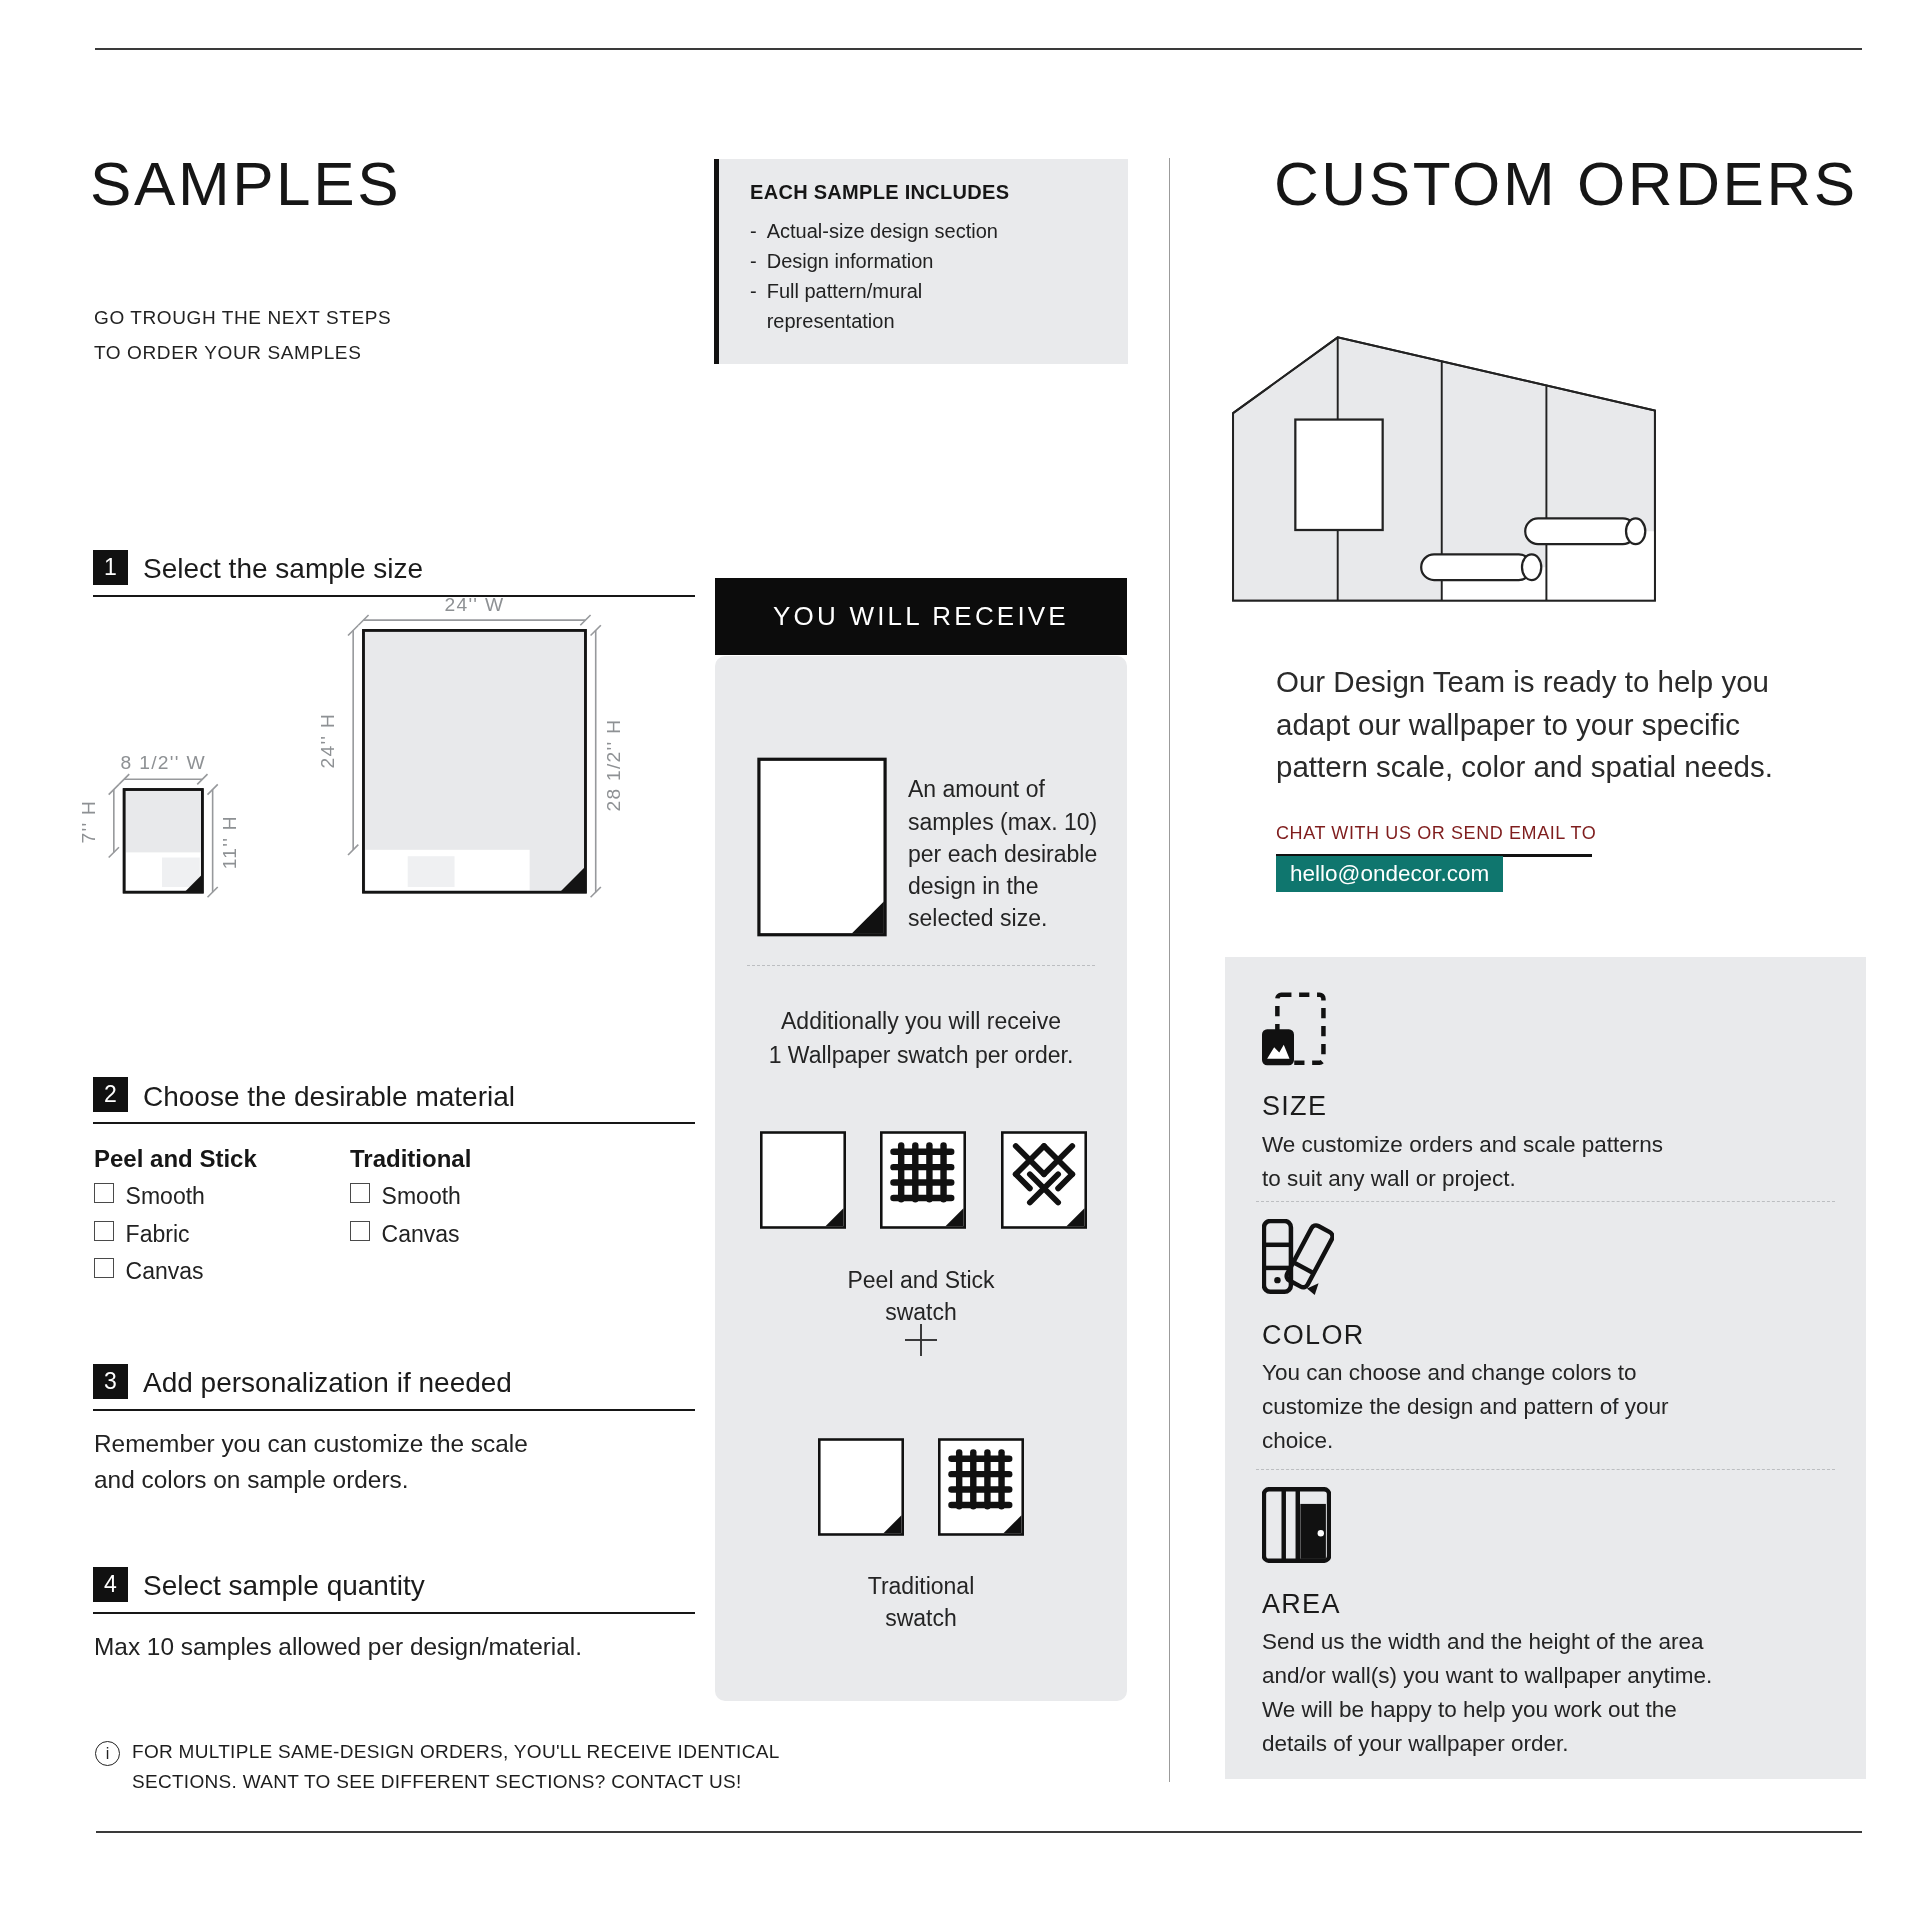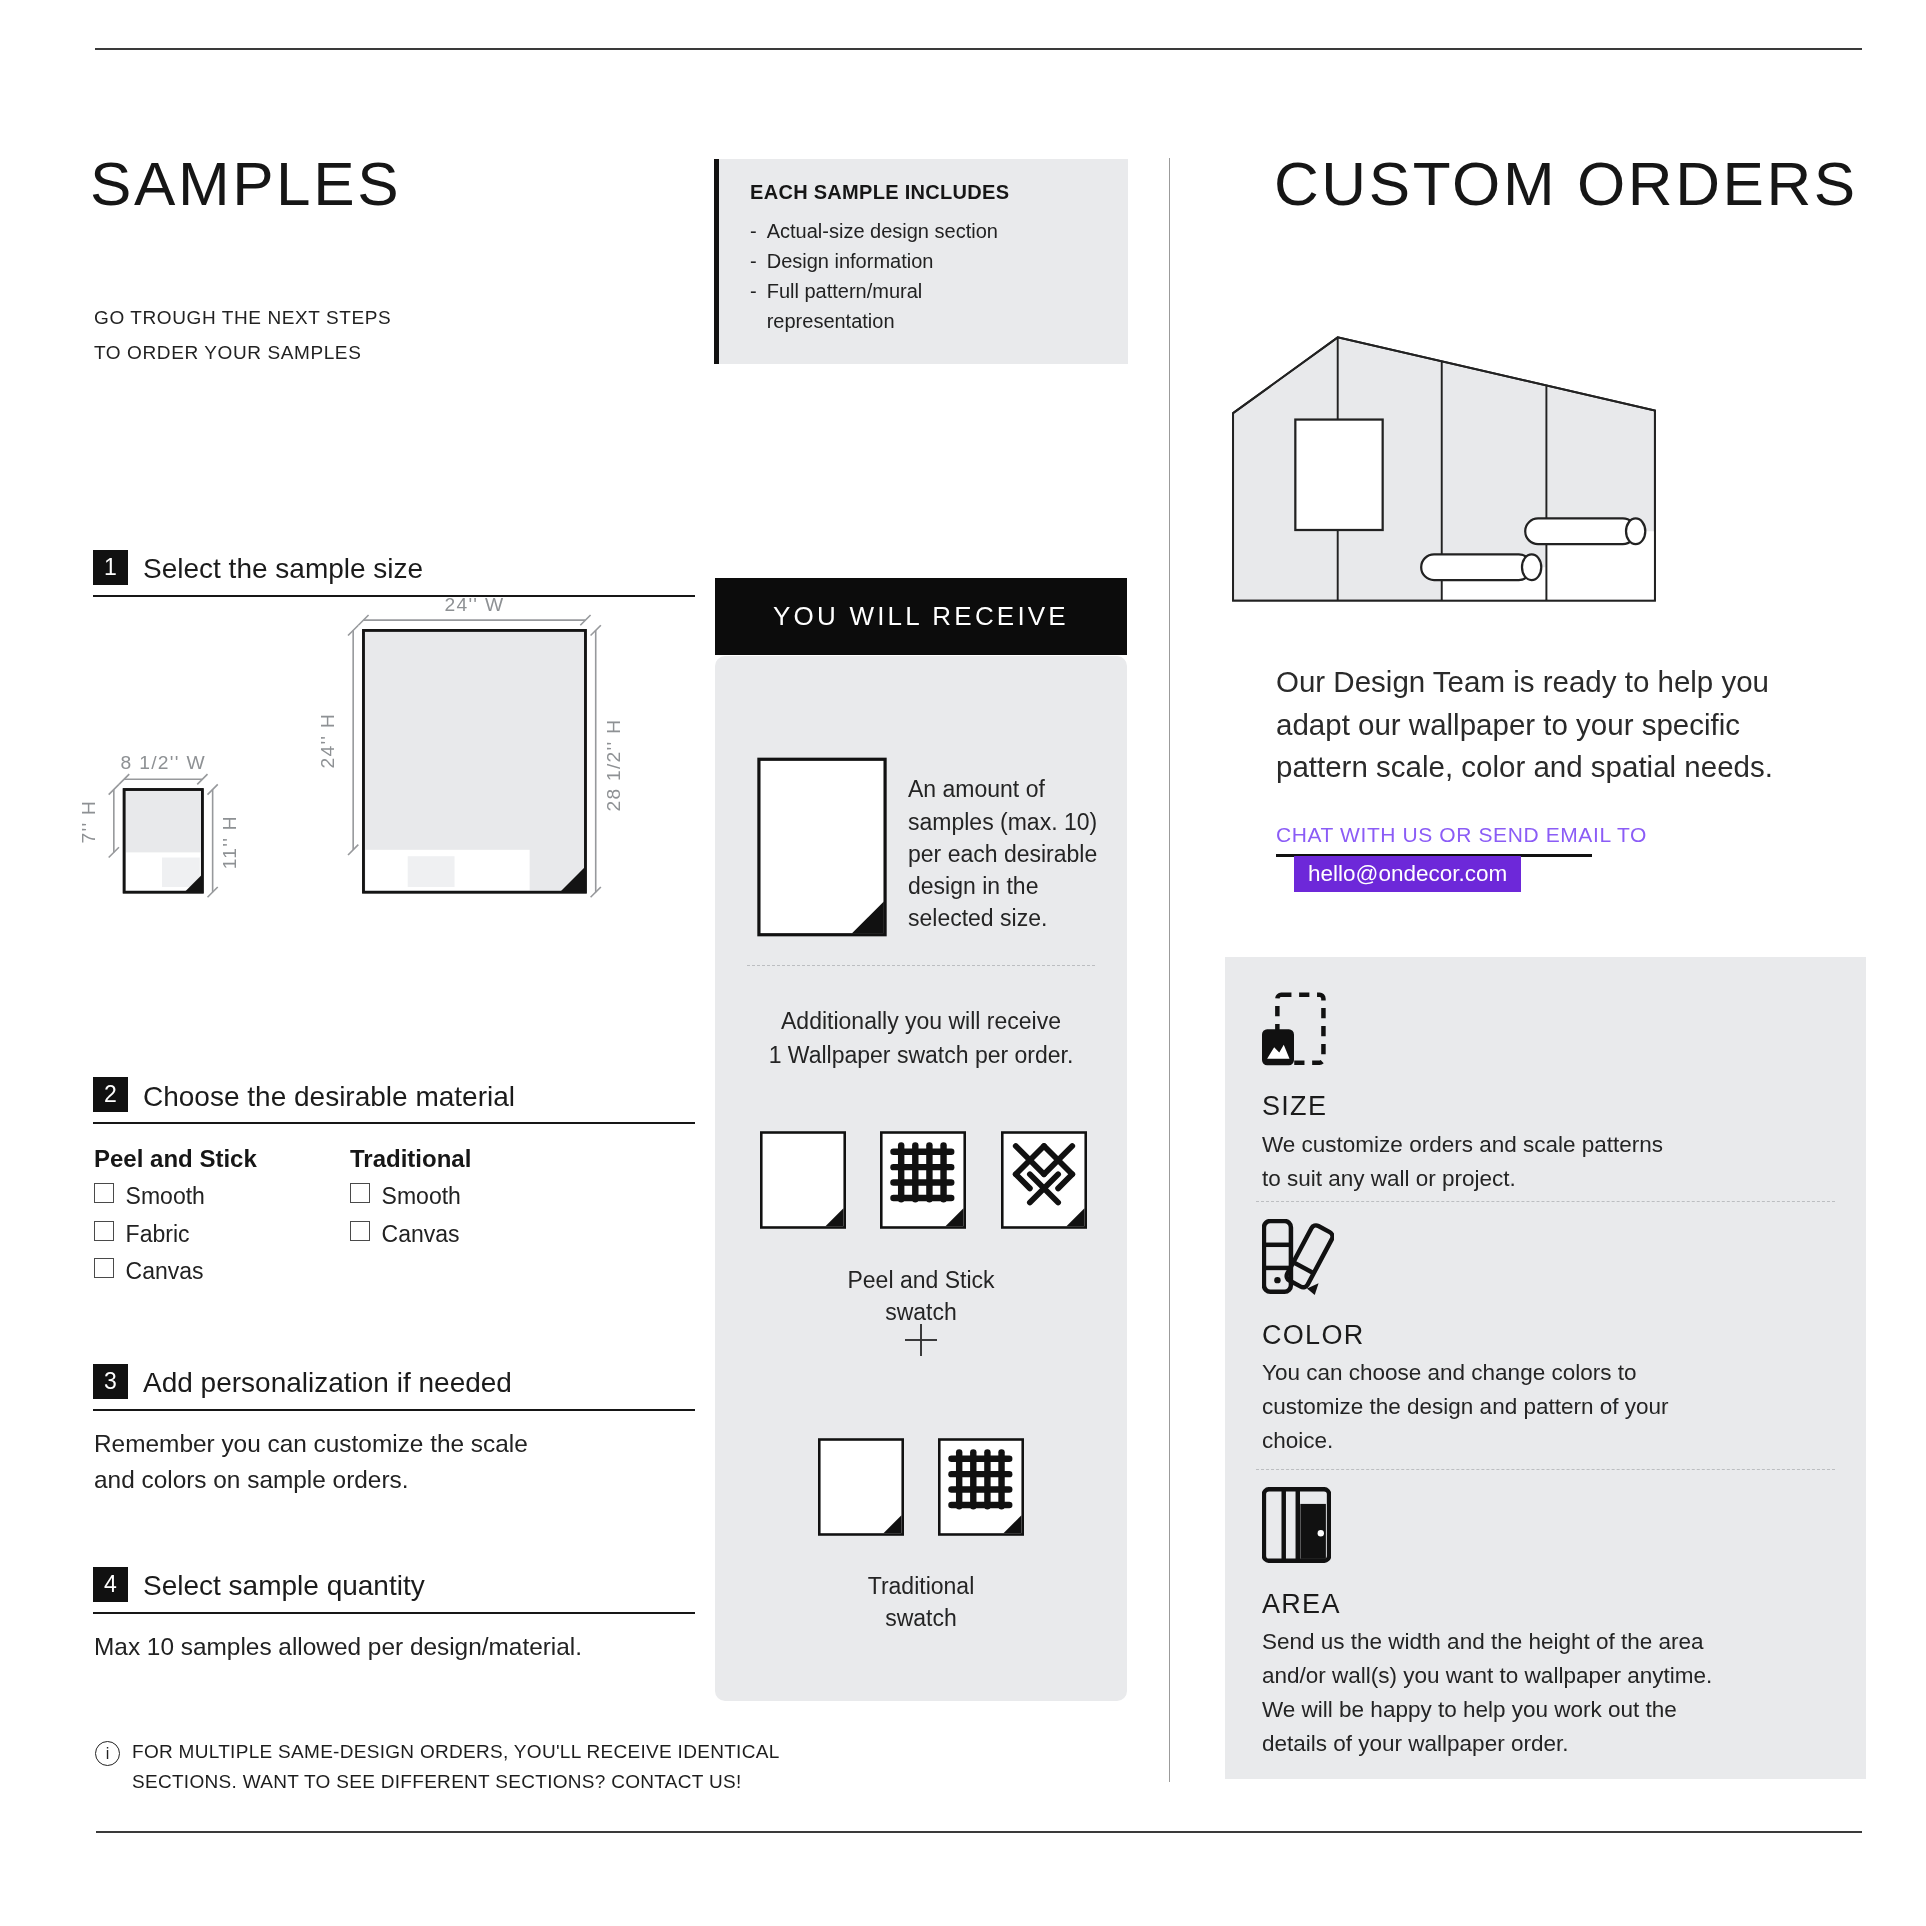--- a/index.html
+++ b/index.html
@@ -25,23 +25,23 @@
   .para-line{position:absolute;font-size:24.4px;color:#222;white-space:nowrap;}
   .note-line{position:absolute;font-size:19px;letter-spacing:0.3px;color:#1d1d1d;white-space:nowrap;}
   .info-icon{position:absolute;width:23px;height:23px;border:1.9px solid #222;border-radius:50%;
              font-size:16px;line-height:23px;text-align:center;color:#222;}
   .receive-bar{position:absolute;background:#0c0c0c;color:#fff;text-align:center;
                font-size:26px;letter-spacing:3.2px;white-space:nowrap;}
   .panel{position:absolute;background:#e9eaec;}
   .rec-line{position:absolute;font-size:23px;line-height:32px;color:#242424;white-space:nowrap;}
   .center-line{position:absolute;width:100%;text-align:center;font-size:23px;color:#242424;white-space:nowrap;}
   .dash-div{position:absolute;border-top:1.3px dashed #bcbec1;}
-  .chip{position:absolute;background:#6d28d9;color:#fff;font-size:22.5px;line-height:36px;
-        height:36px;padding:0 14px;white-space:nowrap;margin-left:18px;}
-  .chat-label{position:absolute;font-size:21px;letter-spacing:0.6px;color:#8b5cf6;white-space:nowrap;}
+  .chip{position:absolute;background:#0f766e;color:#fff;font-size:22.5px;line-height:36px;
+        height:36px;padding:0 14px;white-space:nowrap;}
+  .chat-label{position:absolute;font-size:18px;letter-spacing:0.6px;color:#7f1d1d;white-space:nowrap;}
   .cust-line{position:absolute;font-size:29.5px;line-height:42px;color:#2a2a2a;white-space:nowrap;text-align:right;}
   .sec-title{position:absolute;font-size:27px;letter-spacing:1.3px;color:#1b1b1b;white-space:nowrap;}
   .sec-line{position:absolute;font-size:22.5px;line-height:34px;color:#242424;white-space:nowrap;}
   .vdiv{position:absolute;width:1.3px;background:#9b9b9b;}
 </style>
 </head>
 <body>
 
 <div class="page">
 

